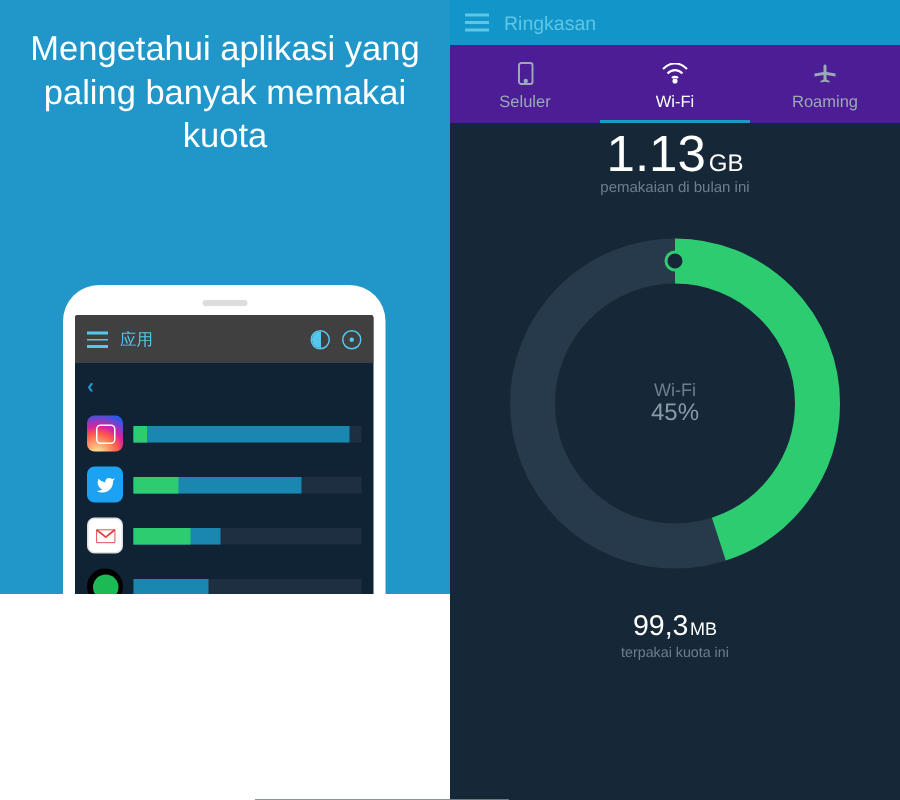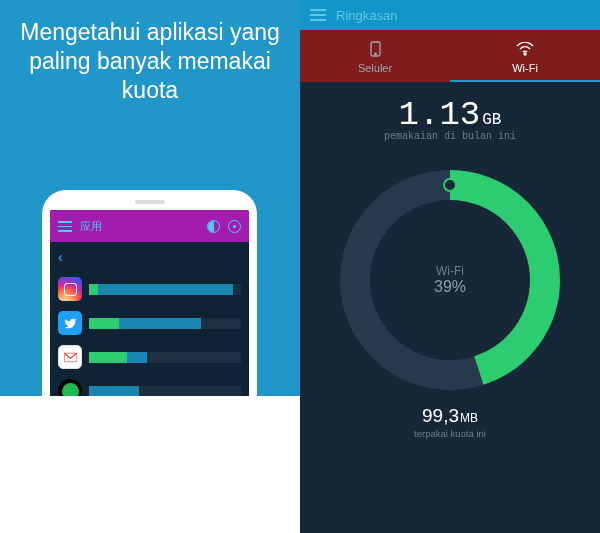--- a/index.html
+++ b/index.html
@@ -6,21 +6,21 @@
   body { width: 600px; height: 533px; display: flex; font-family: -apple-system, Helvetica, Arial, sans-serif; overflow: hidden; }
   
   
   .left { width: 300px; height: 396px; background: #2196c9; position: relative; overflow: hidden; }
   .promo-text { color: #fff; text-align: center; font-size: 23px; font-weight: 300; line-height: 1.25; padding: 18px 14px 0 14px; }
   
   .phone { position: absolute; top: 190px; left: 42px; width: 215px; height: 400px; background: #fff; border-radius: 24px; padding: 10px 8px; }
   .phone-speaker { width: 30px; height: 4px; background: #ddd; border-radius: 3px; margin: 0 auto 6px; }
   .phone-screen { background: #0f2335; width: 100%; height: 100%; border-radius: 2px; overflow: hidden; }
   
-  .app-header { background: #a21caf; height: 32px; display: flex; align-items: center; padding: 0 8px; color: #55c7ec; font-size: 11px; justify-content: center; }
+  .app-header { background: #404040; height: 32px; display: flex; align-items: center; padding: 0 8px; color: #55c7ec; font-size: 11px; justify-content: center; }
   .app-header-title { flex: 1; margin-left: 8px; }
   .app-header .ham { width: 14px; height: 10px; display: inline-block; }
   .app-header .ham span { display:block; height:1.5px; background:#55c7ec; margin-bottom:3px; }
   .hdr-circ { width:13px; height:13px; border:1.5px solid #55c7ec; border-radius:50%; margin-left:8px; position:relative; }
   .hdr-circ.half::after { content:""; position:absolute; width:50%; height:100%; background:#55c7ec; border-radius: 13px 0 0 13px; left:0; }
   .hdr-circ.dot::after { content:""; position:absolute; width:3px; height:3px; background:#55c7ec; border-radius:50%; top:4px; left:4px; }
   
   .date-row { display:flex; align-items:center; padding:7px 8px; color:#3aa0d6; font-size:10px; }
   .date-row .chev { color:#2196c9; font-size:14px; margin-right:6px; font-weight:bold; }
   
@@ -41,36 +41,36 @@
   .ic-sc { background:#fffc00; }
   .ic-sc svg { width:14px; height:14px; }
   
   
   .right { width: 300px; height:533px; background:#162838; display:flex; flex-direction:column; }
   .top-bar { background:#1296c9; height:30px; display:flex; align-items:center; padding:0 10px; gap:10px; }
   .top-bar .ham2 { width:16px; height:12px; }
   .top-bar .ham2 span { display:block; height:2px; background:#5fc6e6; margin-bottom:3px; }
   .top-bar .ttl { color:#5fc6e6; font-size:13px; }
   
-  .tabs { display:flex; background:#7f1d1d; }
+  .tabs { display:flex; background:#4c1d95; }
   .tab { flex:1; text-align:center; padding:10px 0 8px; color:#9aa9b6; font-size:11px; position:relative; }
   .tab.active { color:#fff; }
   .tab.active::after { content:""; position:absolute; bottom:0; left:0; right:0; height:2px; background:#2196c9; }
   .tab .ticon { height:18px; display:flex; align-items:center; justify-content:center; margin-bottom:4px; }
   
-  .main-num { text-align:center; color:#fff; margin-top:14px;font-family:Liberation Mono, monospace; }
+  .main-num { text-align:center; color:#fff; margin-top:2px; }
   .main-num .val { font-size:34px; font-weight:300; }
   .main-num .unit { font-size:16px; font-weight:300; margin-left:2px; }
   .main-num .sub { color:#6b7f8f; font-size:10px; margin-top:-3px; }
   
   .donut-wrap { position:relative; width:240px; height:240px; margin:18px auto 0; }
   .donut-center { position:absolute; top:50%; left:50%; transform:translate(-50%,-50%); text-align:center; color:#6b7f8f; font-size:12px; }
   .donut-center .pct { font-size:16px; color:#8a9ba8; }
   
-  .bottom-stats { display:flex; margin-top:5px; padding:0 10px; }
+  .bottom-stats { display:flex; margin-top:18px; padding:0 10px; }
   .bstat { flex:1; text-align:center; }
   .bstat .v { color:#fff; font-size:19px; font-weight:300; }
   .bstat .u { font-size:12px; margin-left:1px; }
   .bstat .l { color:#6b7f8f; font-size:9.5px; margin-top:1px; }
 </style>
 </head>
 <body>
 
 <div class="left">
   <div class="promo-text">Mengetahui aplikasi yang paling banyak memakai kuota</div>
@@ -173,36 +173,44 @@
       <div class="ticon">
           <svg width="18" height="14" viewBox="0 0 18 14" fill="none" stroke="#fff" stroke-width="1.4">
             <path d="M1 4c5-5 11-5 16 0"></path>
             <path d="M4 7c3-3 7-3 10 0"></path>
             <path d="M7 10c1-1 3-1 4 0"></path>
             <circle cx="9" cy="12" r="1" fill="#fff"></circle>
           </svg>
         </div>
       <span>Wi-Fi</span>
     </div>
+    <div class="tab">
+      <div class="ticon">
+          <svg width="16" height="16" viewBox="0 0 16 16" fill="#9aa9b6">
+            <path d="M15 8l-6-1V3c0-1-1-1-1-1s-1 0-1 1v4L1 8v2l6-1v3l-2 1v1l3-.5 3 .5v-1l-2-1V9l6 1V8z"></path>
+          </svg>
+        </div>
+      <span>Roaming</span>
+    </div>
   </div>
 
   <div class="main-num">
     <div><span class="val">1.13</span><span class="unit">GB</span></div>
     <div class="sub">pemakaian di bulan ini</div>
   </div>
 
   <div class="donut-wrap">
     <svg width="240" height="240" viewBox="0 0 240 240">
       <circle cx="120" cy="120" r="95" fill="none" stroke="#263a4c" stroke-width="30"></circle>
       <circle cx="120" cy="120" r="95" fill="none" stroke="#2ecc71" stroke-width="30" stroke-dasharray="268.6 597" stroke-dashoffset="0" transform="rotate(-90 120 120)"></circle>
       <circle cx="120" cy="25" r="6" fill="#162838" stroke="#2ecc71" stroke-width="2"></circle>
     </svg>
     <div class="donut-center">
       <div>Wi-Fi</div>
-      <div class="pct">39%</div>
+      <div class="pct">45%</div>
     </div>
   </div>
 
   <div class="bottom-stats">
     <div class="bstat">
       <div class="v"><span>99,3</span><span class="u">MB</span></div>
       <div class="l">terpakai kuota ini</div>
     </div>
   </div>
 </div>

